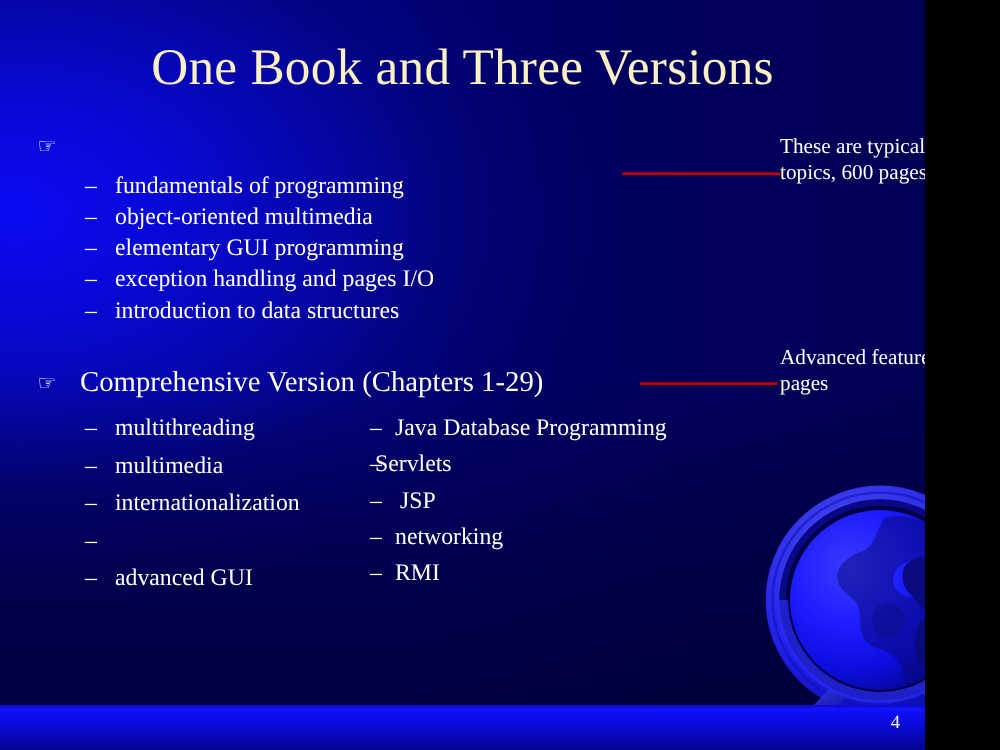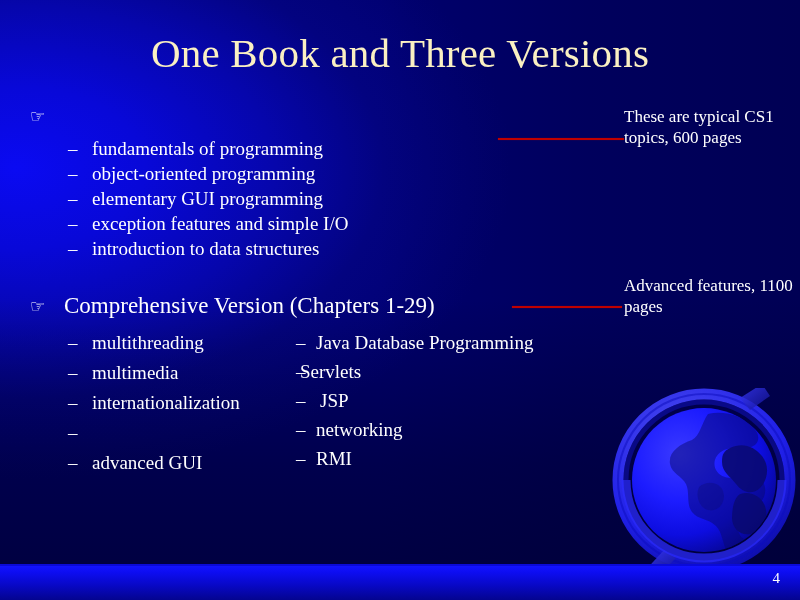--- a/index.html
+++ b/index.html
@@ -2,21 +2,21 @@
 <html><head>
 <meta charset="utf-8">
 <style>
   html, body {
     margin: 0;
     padding: 0;
     background: #000;
   }
   #slide {
     position: relative;
-    width: 800px;
+    width: 740px;
     height: 600px;
     overflow: hidden;
     font-family: "Liberation Serif", "DejaVu Serif", serif;
     background-color: #00007e;
     background-image:
       radial-gradient(ellipse 62% 52% at 2% 28%, #0a0aF2 0%, #0808d8 26%, #0606ac 52%, #030380 74%, #00006e 100%);
   }
   
   #bg-bottom-fade {
     position: absolute;
@@ -211,29 +211,29 @@
     <span class="hand">☞</span>
   </div>
 
   <div class="sublist" style="left:68px; top:136px;">
     <div class="subitem">
       <span class="dash">–</span>
       <span class="stext">fundamentals of programming</span>
     </div>
     <div class="subitem">
       <span class="dash">–</span>
-      <span class="stext">object-oriented programming</span>
+      <span class="stext">object-oriented multimedia</span>
     </div>
     <div class="subitem">
       <span class="dash">–</span>
       <span class="stext">elementary GUI programming</span>
     </div>
     <div class="subitem">
       <span class="dash">–</span>
-      <span class="stext">exception features and simple I/O</span>
+      <span class="stext">exception handling and pages I/O</span>
     </div>
     <div class="subitem">
       <span class="dash">–</span>
       <span class="stext">introduction to data structures</span>
     </div>
   </div>
 
   <div class="level1" style="left:30px; top:292px;">
     <span class="hand">☞</span>
     <span class="l1text">Comprehensive Version (Chapters 1-29)</span>

